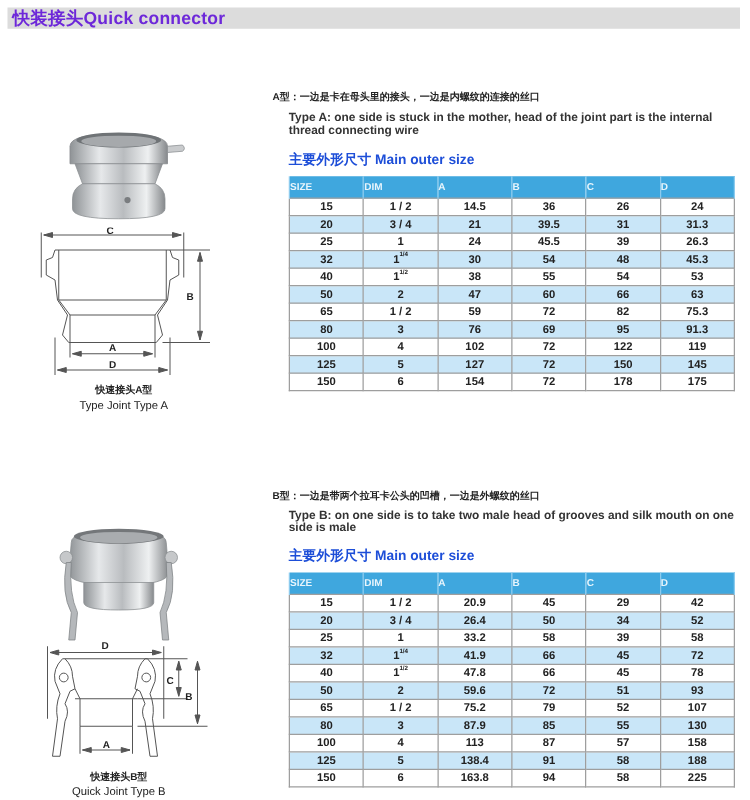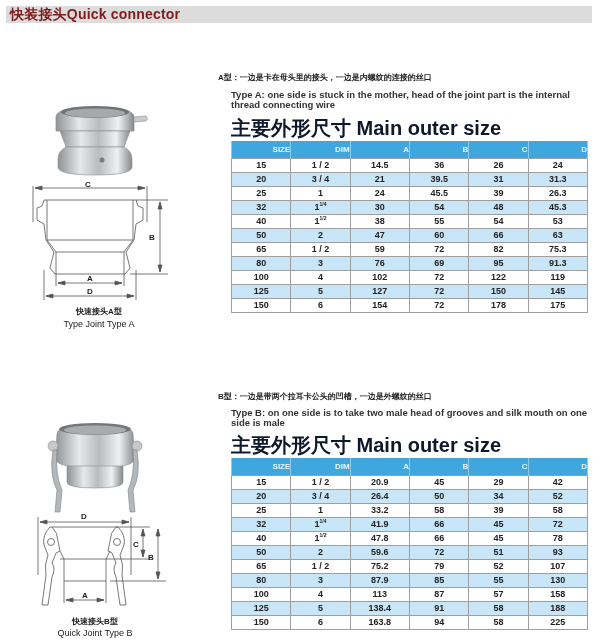--- a/index.html
+++ b/index.html
@@ -1,26 +1,26 @@
 <!DOCTYPE html>
 <html><head>
 <meta charset="utf-8">
 <style>
   html, body { margin:0; padding:0; background:#ffffff; }
   body { width:600px; height:640px; position:relative; overflow:hidden; font-family:"Liberation Sans", "DejaVu Sans", sans-serif; color:#111; }
 
   .title-bar { position:absolute; left:6px; top:6px; width:586px; height:17px; background:#dcdcdc; }
-  .title-bar span { position:absolute; left:4px; top:0px; font-size:14px; font-weight:bold; line-height:17px; color:#7f1d1d; letter-spacing:0.2px; }
+  .title-bar span { position:absolute; left:4px; top:0px; font-size:14px; font-weight:bold; line-height:17px; color:#6d28d9; letter-spacing:0.2px; }
 
   .desc-cn { position:absolute; left:218px; font-size:8px; font-weight:bold; color:#222; line-height:10px; }
   .desc-en { position:absolute; left:231px; width:360px; font-size:9.5px; font-weight:bold; color:#333; line-height:10px; }
-  .size-title { position:absolute; left:231px; font-size:20px; font-weight:bold; color:#0f172a; line-height:16px; }
+  .size-title { position:absolute; left:231px; font-size:11px; font-weight:bold; color:#1d4ed8; line-height:16px; }
 
   table.spec { position:absolute; left:231px; width:357px; border-collapse:collapse; table-layout:fixed; }
-  table.spec th { background:#3fa7de; color:#e8f5fc; font-size:8px; font-weight:bold; height:17px; padding:0; text-align:right; border-left:1px solid #8ccbee; border-right:1px solid #8ccbee; }
+  table.spec th { background:#3fa7de; color:#e8f5fc; font-size:8px; font-weight:bold; height:17px; padding:0; text-align:left; border-left:1px solid #8ccbee; border-right:1px solid #8ccbee; }
   table.spec td { font-size:9px; font-weight:bold; height:13px; padding:0; text-align:center; border:1px solid #9e9e9e; color:#222; line-height:13px; }
   table.spec tr.alt td { background:#c9e6f8; }
   table.spec tr.plain td { background:#ffffff; }
   table.spec sup { font-size:5px; vertical-align:top; line-height:6px; }
 
   .caption-cn { position:absolute; font-size:8px; font-weight:bold; color:#222; text-align:center; width:160px; }
   .caption-en { position:absolute; font-size:9px; color:#222; text-align:center; width:160px; }
 
   .figure { position:absolute; }
 </style>

